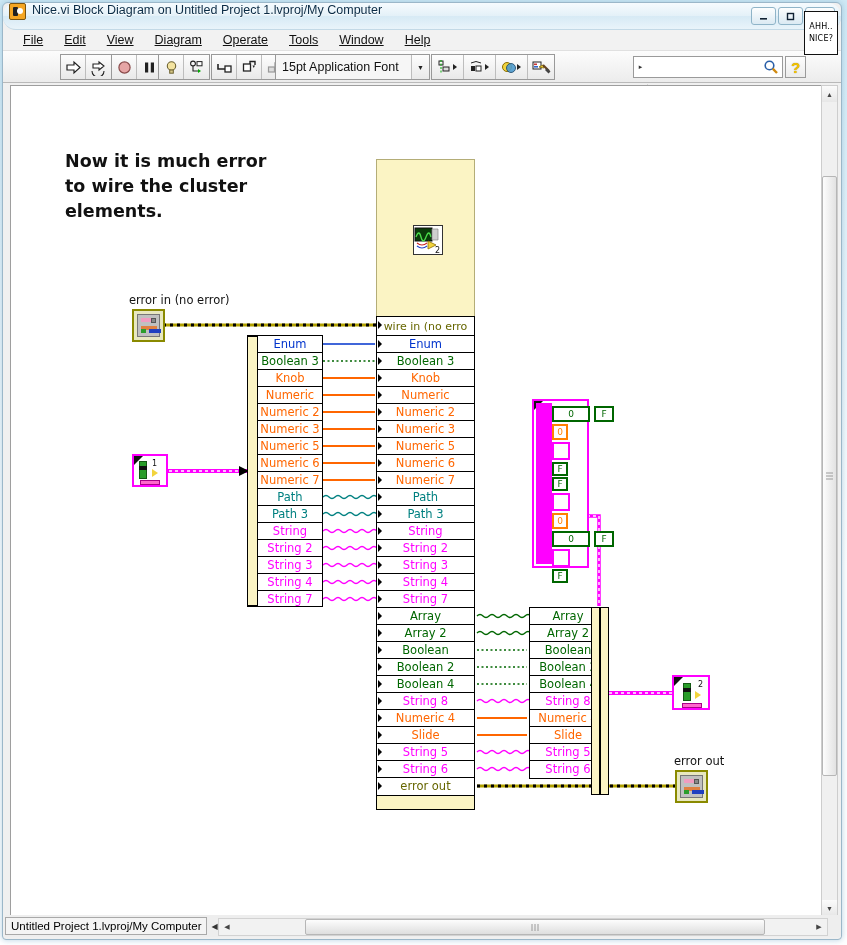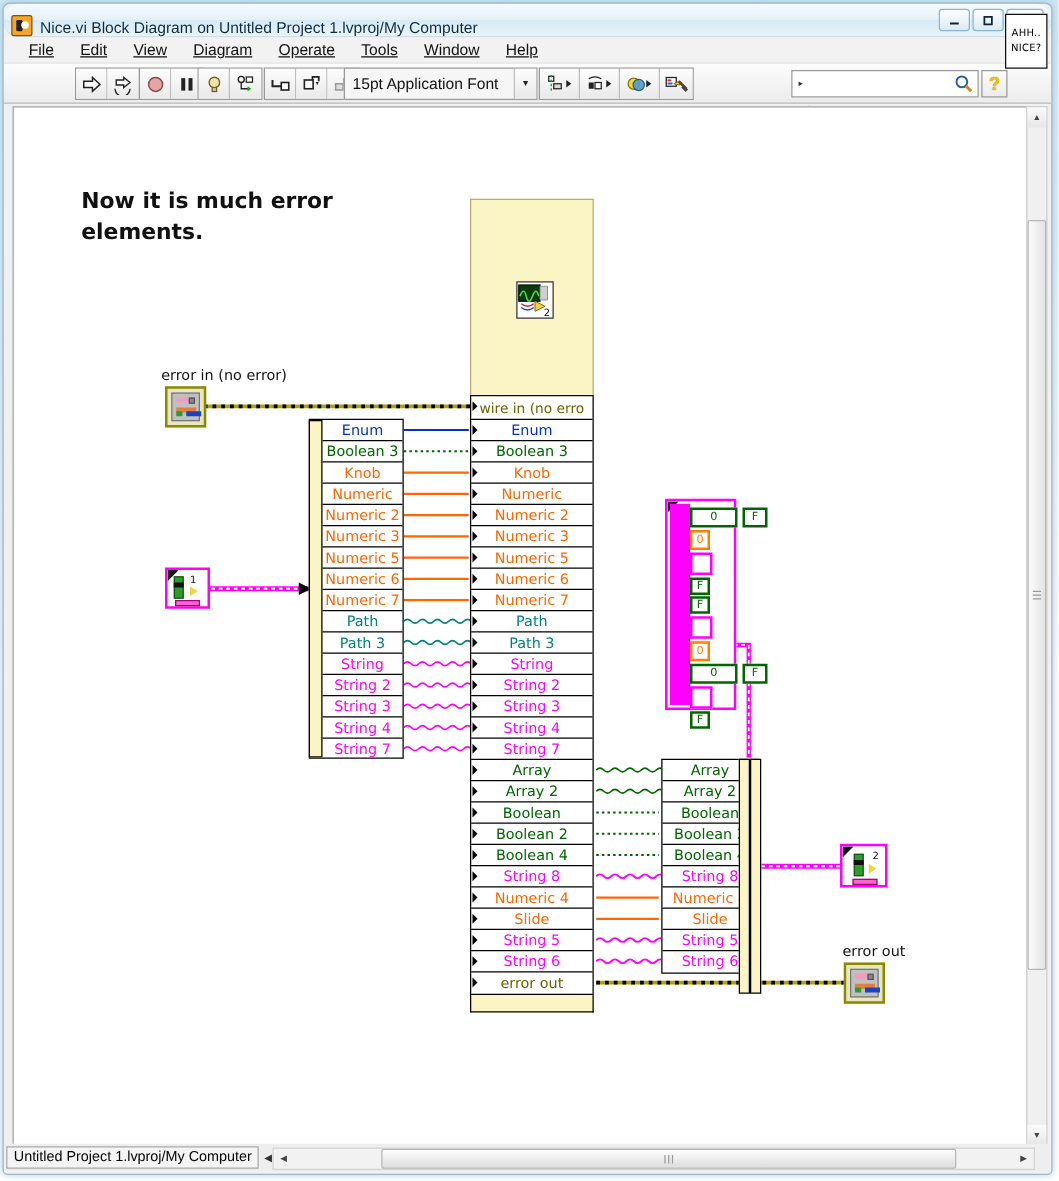--- a/index.html
+++ b/index.html
@@ -26,21 +26,21 @@
     border-radius: 6px 6px 4px 4px;
     background: #f0f0f0;
     box-shadow: 0 0 6px rgba(120,170,200,.55);
     overflow: hidden;
   }
 
   .titlebar {
     position: absolute; left:0; top:0; width:100%; height: 27px;
     background: linear-gradient(180deg,#f6fbfe 0%,#e4f1f8 48%,#d7eaf5 52%,#e9f4fa 100%);
     border-bottom: 1px solid #c3d9e6;
-    display:flex; align-items:flex-end;border-radius:13px;
+    display:flex; align-items:flex-start;border-radius:13px;
   }
   .title-ico {
     width:17px; height:17px; margin-left:6px; margin-right:6px;
     background:#f5a623; border:1px solid #7a5410; border-radius:2px;
     position:relative; flex:none;
   }
   .title-ico::before{
     content:""; position:absolute; left:3px; top:3px; width:5px; height:9px;
     background:#222; border-radius:1px;
   }
@@ -386,20 +386,21 @@
   <div class="ahh-box">
     <div>AHH..</div>
     <div>NICE?</div>
   </div>
 
   <div class="canvas-wrap">
     <div class="canvas">
 
       <div class="note" style="left:54px; top:63px;">
         <div>Now it is much error</div>
+        <div>to wire the cluster</div>
         <div>elements.</div>
       </div>
 
       <svg class="wire" style="left:0;top:0;" width="825" height="832">
 
         <g>
           <path d="M152 239 H368" stroke="#b0a000" stroke-width="3" fill="none"></path>
           <path d="M152 239 H368" stroke="#000" stroke-width="3" stroke-dasharray="3 4" fill="none"></path>
         </g>
 

